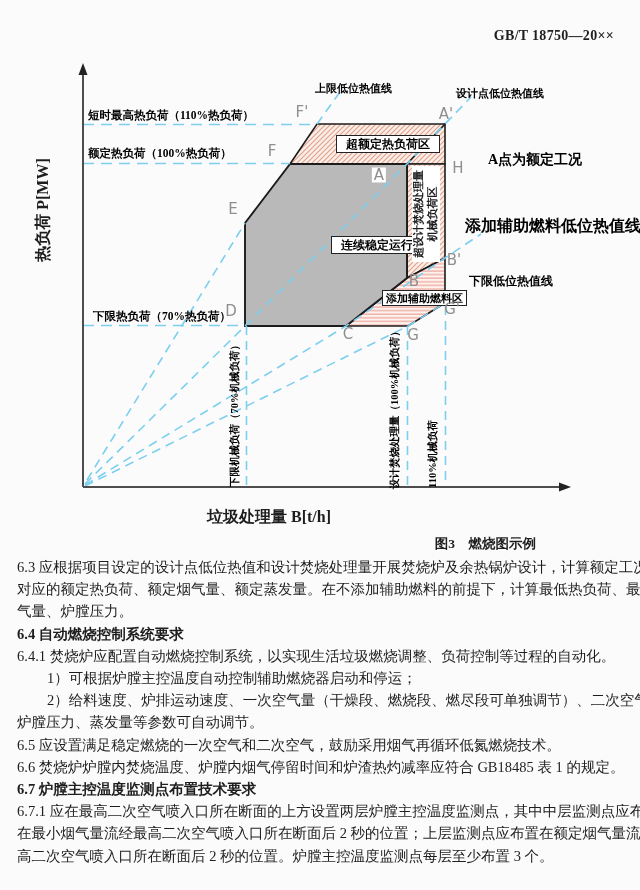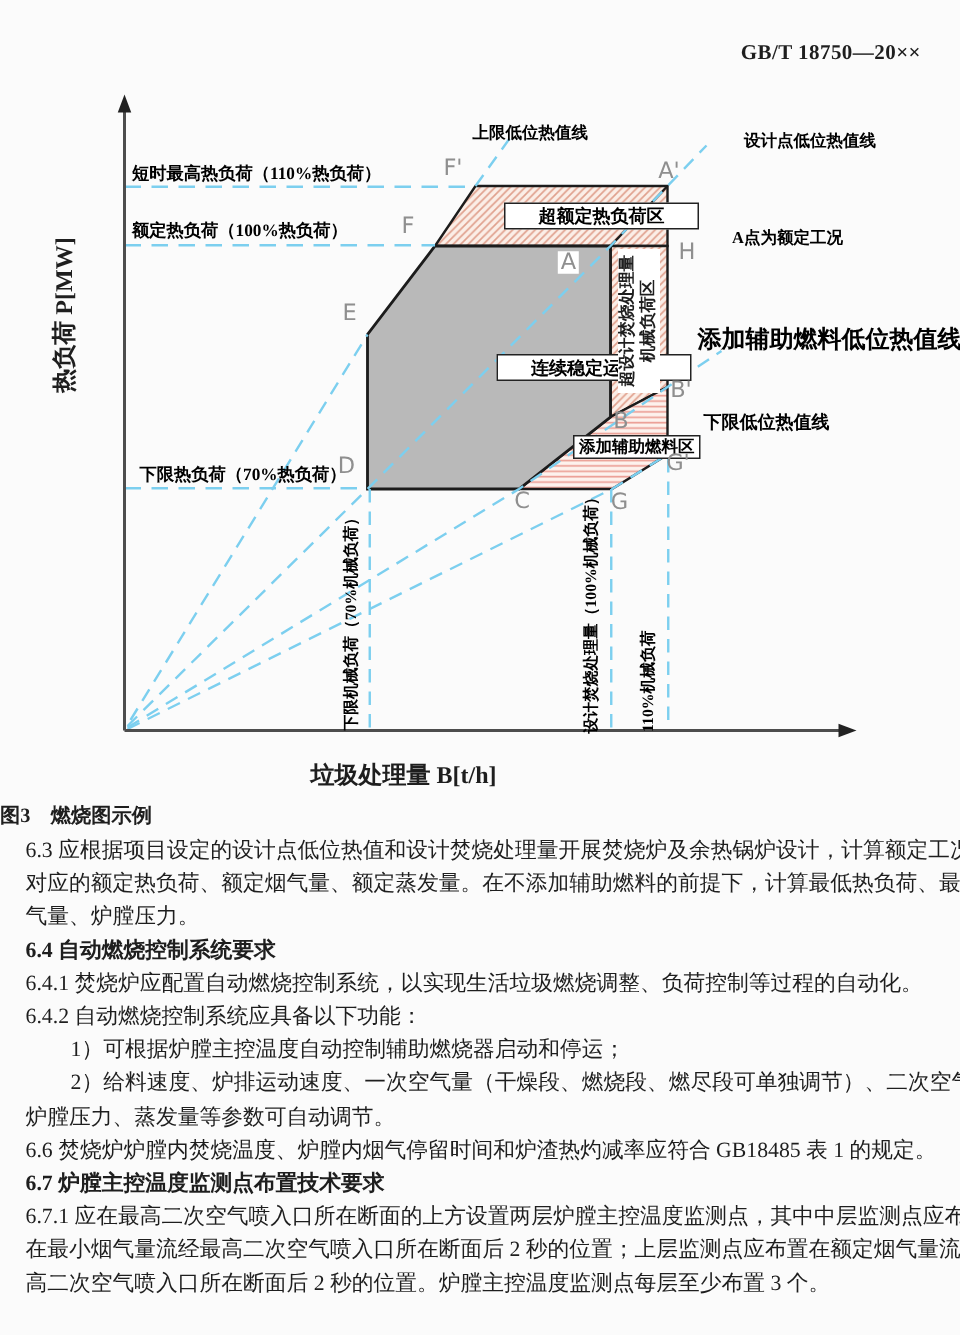--- a/index.html
+++ b/index.html
@@ -4,34 +4,34 @@
 <style>
   html,body{margin:0;padding:0;}
   body{width:640px;height:890px;background:#fbfbfb;position:relative;overflow:hidden;
        font-family:"Liberation Serif",serif;color:#1e1e1e;}
   #stage{position:absolute;inset:0;}
   svg{position:absolute;left:0;top:0;}
   .abs{position:absolute;white-space:nowrap;}
   .hdr{font-size:14px;font-weight:600;letter-spacing:.3px;}
   .lbl{position:absolute;white-space:nowrap;font-size:11.5px;font-weight:bold;color:#000;}
   .box{position:absolute;white-space:nowrap;font-size:12px;font-weight:bold;color:#000;
-       background:#fff;border:1px solid #222;padding:1px 22px;line-height:14px;}
+       background:#fff;border:1px solid #222;padding:1px 9px;line-height:14px;}
   .pt{position:absolute;transform:translate(-50%,-50%);font-family:"DejaVu Sans",sans-serif;
       font-size:15px;color:#8f8f8f;white-space:nowrap;line-height:15px;}
   .pt.onwhite{background:#fff;padding:0 2px;}
   .rot{position:absolute;transform:rotate(-90deg);transform-origin:center;
        font-size:10.5px;font-weight:bold;color:#000;white-space:nowrap;line-height:14px;height:14px;}
   .vstrip{position:absolute;left:378px;top:200px;width:96px;height:28px;
           transform:rotate(-90deg);transform-origin:center;background:#fff;
           text-align:center;font-size:11px;font-weight:bold;line-height:13.5px;white-space:nowrap;}
   .yaxis{position:absolute;left:-17px;top:200px;width:120px;height:20px;text-align:center;
          transform:rotate(-90deg);transform-origin:center;font-size:16px;font-weight:bold;}
   .xaxis{position:absolute;left:0;top:507px;width:538px;text-align:center;
          font-size:16px;font-weight:bold;}
-  .caption{position:absolute;left:0;top:535px;width:536px;text-align:left;
+  .caption{position:absolute;left:0;top:535px;width:536px;text-align:right;
            font-size:13.5px;font-weight:bold;}
   .doc{position:absolute;left:17px;top:556px;width:615px;font-size:14.5px;line-height:22.2px;}
   .doc .ln{white-space:nowrap;}
   .doc .indent{padding-left:30px;}
   .doc .heading{font-weight:600;}
 </style>
 </head>
 <body>
 
 <div id="stage">
@@ -85,22 +85,22 @@
 
   <div class="yaxis">热负荷 P[MW]</div>
   <div class="xaxis">垃圾处理量 B[t/h]</div>
   <div class="caption">图3　燃烧图示例</div>
 
   <div class="lbl" style="left:88px;top:108px;">短时最高热负荷（110%热负荷）</div>
   <div class="lbl" style="left:88px;top:146px;">额定热负荷（100%热负荷）</div>
   <div class="lbl" style="left:93px;top:309px;">下限热负荷（70%热负荷）</div>
 
   <div class="lbl" style="left:315px;top:81px;font-size:11px;">上限低位热值线</div>
-  <div class="lbl" style="left:496px;top:86px;font-size:11px;">设计点低位热值线</div>
-  <div class="lbl" style="left:488px;top:151px;font-size:11px;">A点为额定工况</div>
+  <div class="lbl" style="left:456px;top:86px;font-size:11px;">设计点低位热值线</div>
+  <div class="lbl" style="left:488px;top:151px;font-size:14px;">A点为额定工况</div>
   <div class="lbl" style="left:465px;top:216px;font-size:16px;">添加辅助燃料低位热值线</div>
   <div class="lbl" style="left:469px;top:273px;font-size:12px;">下限低位热值线</div>
 
   <div class="box" style="left:336px;top:135px;">超额定热负荷区</div>
   <div class="box" style="left:331px;top:236px;">连续稳定运行区</div>
   <div class="box" style="left:382px;top:290px;font-size:11px;padding:0 3px;">添加辅助燃料区</div>
   <div class="vstrip">
     <div>超设计焚烧处理量</div>
     <div>机械负荷区</div>
   </div>
@@ -121,24 +121,24 @@
   <div class="pt" style="left:452px;top:309px;">G'</div>
   <div class="pt" style="left:348px;top:334px;">C</div>
   <div class="pt" style="left:413px;top:335px;">G</div>
 
   <div class="doc">
     <div class="ln">6.3 应根据项目设定的设计点低位热值和设计焚烧处理量开展焚烧炉及余热锅炉设计，计算额定工况所</div>
     <div class="ln">对应的额定热负荷、额定烟气量、额定蒸发量。在不添加辅助燃料的前提下，计算最低热负荷、最小烟</div>
     <div class="ln">气量、炉膛压力。</div>
     <div class="ln heading">6.4 自动燃烧控制系统要求</div>
     <div class="ln">6.4.1 焚烧炉应配置自动燃烧控制系统，以实现生活垃圾燃烧调整、负荷控制等过程的自动化。</div>
-    <div class="ln">6.4.2 自动燃烧控制系统应具备以下功能：</div>
     <div class="ln indent">1）可根据炉膛主控温度自动控制辅助燃烧器启动和停运；</div>
     <div class="ln indent">2）给料速度、炉排运动速度、一次空气量（干燥段、燃烧段、燃尽段可单独调节）、二次空气量、</div>
     <div class="ln">炉膛压力、蒸发量等参数可自动调节。</div>
+    <div class="ln">6.5 应设置满足稳定燃烧的一次空气和二次空气，鼓励采用烟气再循环低氮燃烧技术。</div>
     <div class="ln">6.6 焚烧炉炉膛内焚烧温度、炉膛内烟气停留时间和炉渣热灼减率应符合 GB18485 表 1 的规定。</div>
     <div class="ln heading">6.7 炉膛主控温度监测点布置技术要求</div>
     <div class="ln">6.7.1 应在最高二次空气喷入口所在断面的上方设置两层炉膛主控温度监测点，其中中层监测点应布置</div>
     <div class="ln">在最小烟气量流经最高二次空气喷入口所在断面后 2 秒的位置；上层监测点应布置在额定烟气量流经最</div>
     <div class="ln">高二次空气喷入口所在断面后 2 秒的位置。炉膛主控温度监测点每层至少布置 3 个。</div>
   </div>
 
 </div>
 
 </body></html>

